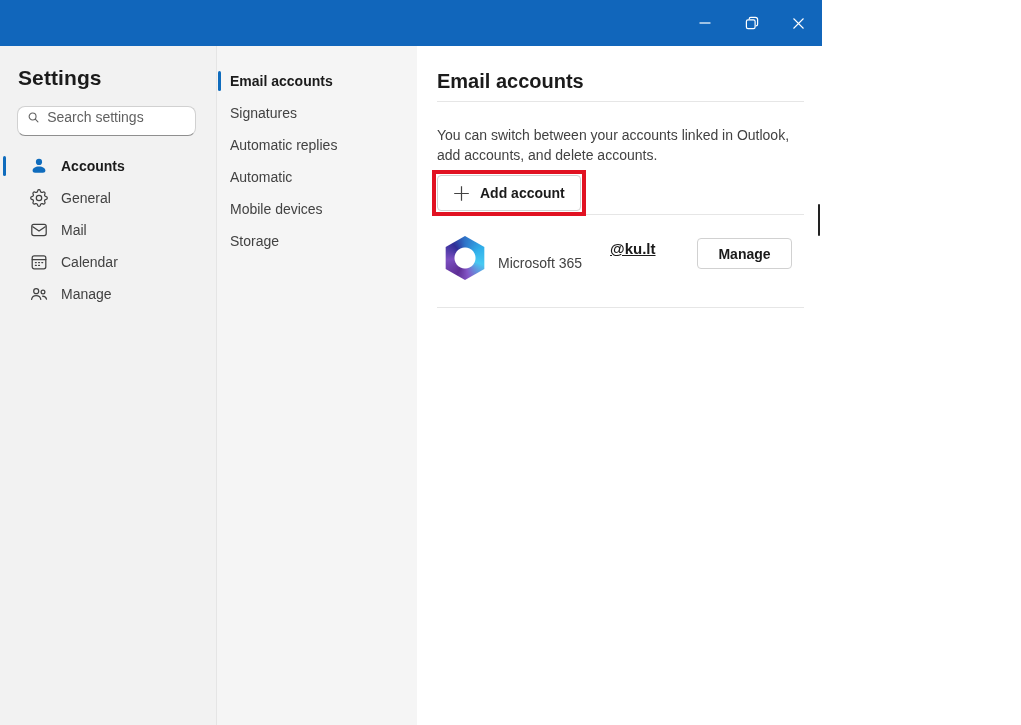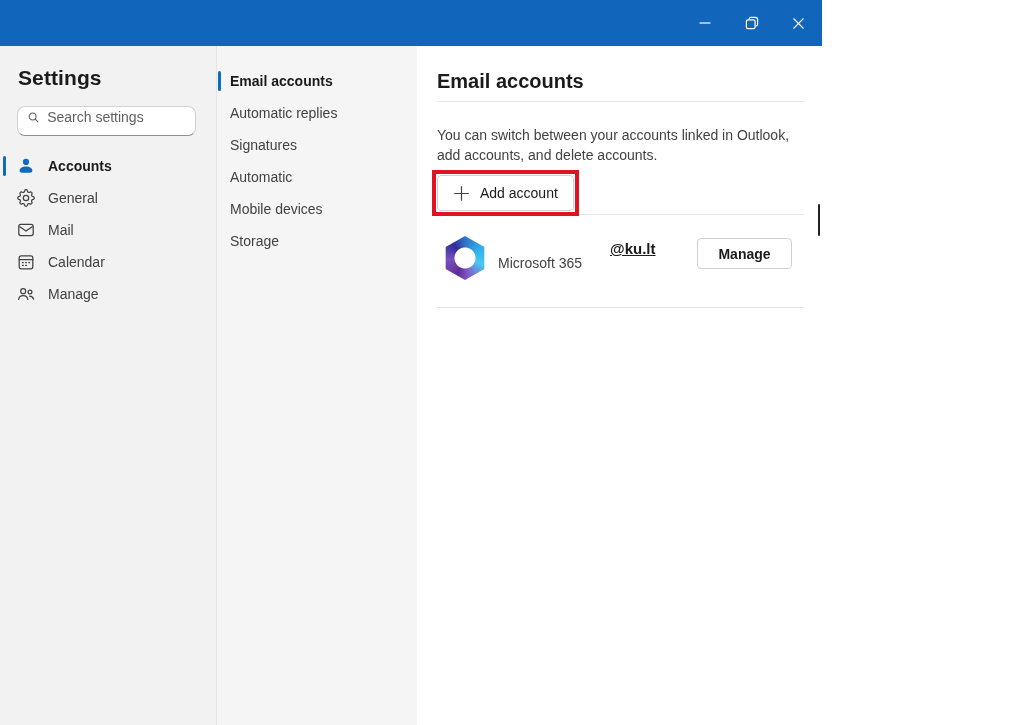--- a/index.html
+++ b/index.html
@@ -40,21 +40,21 @@
   }
   .searchbox input {
     border: none; outline: none; background: transparent;
     font-family: inherit; font-size: 14px; color: #1b1b1b; width: 100%;
   }
   .searchbox input::placeholder { color: #616161; opacity: 1; }
 
   .side-nav { margin-top: 14px; }
   .nav-item {
     position: relative; height: 32px; display: flex; align-items: center;
-    padding-left: 16px; gap: 12px; font-size: 14px; color: #424242; cursor: pointer;
+    padding-left: 29px; gap: 12px; font-size: 14px; color: #424242; cursor: pointer;
   }
   .nav-item .icon { width: 20px; height: 20px; display: flex; }
   .nav-item.selected { font-weight: 700; color: #1b1b1b; }
   .sel-bar {
     position: absolute; left: 3px; top: 6px; width: 3px; height: 20px;
     border-radius: 2px; background: #0f6cbd;
   }
 
   
   .subnav { width: 200px; background: #f5f5f5; padding-top: 19px; flex: none; }
@@ -75,21 +75,21 @@
     max-width: 522px;
   }
   .annotation-box {
     display: inline-block; position: relative; z-index: 2;
     margin: 5px 0 0 -5px; padding: 1px; background: #fff;
     border: 4px solid #e11222;
   }
   .add-account-btn {
     height: 36px; padding: 0 15px; display: inline-flex; align-items: center; gap: 10px;
     background: #fff; border: 1px solid #d1d1d1; border-radius: 4px; cursor: pointer;
-    font-family: inherit; font-size: 14px; font-weight: 400; color: #1b1b1b;
+    font-family: inherit; font-size: 14px; font-weight: 700; color: #1b1b1b;
   }
   .divider-2 { margin-top: -2px; position: relative; z-index: 1; }
   .account-row {
     display: flex; align-items: flex-start; margin-top: 16px; padding-left: 5px;
   }
   .m365-logo {
     width: 46px; height: 46px; margin-top: 4px; flex: none;
     background: conic-gradient(from 0deg,
       #2e73c8 0deg, #31b0ea 60deg, #47c9f2 110deg, #8456c6 170deg,
       #5e2e95 205deg, #7b4fc0 265deg, #2f2d96 320deg, #2e73c8 360deg);
@@ -206,24 +206,24 @@
         </div>
       </nav>
     </aside>
 
     <nav class="subnav">
       <div class="subnav-item selected">
         <span class="sel-bar"></span>
         <span>Email accounts</span>
       </div>
       <div class="subnav-item">
+        <span>Signatures</span>
+      </div>
+      <div class="subnav-item">
         <span>Automatic replies</span>
-      </div>
-      <div class="subnav-item">
-        <span>Signatures</span>
       </div>
       <div class="subnav-item">
         <span>Automatic</span>
       </div>
       <div class="subnav-item">
         <span>Mobile devices</span>
       </div>
       <div class="subnav-item">
         <span>Storage</span>
       </div>

